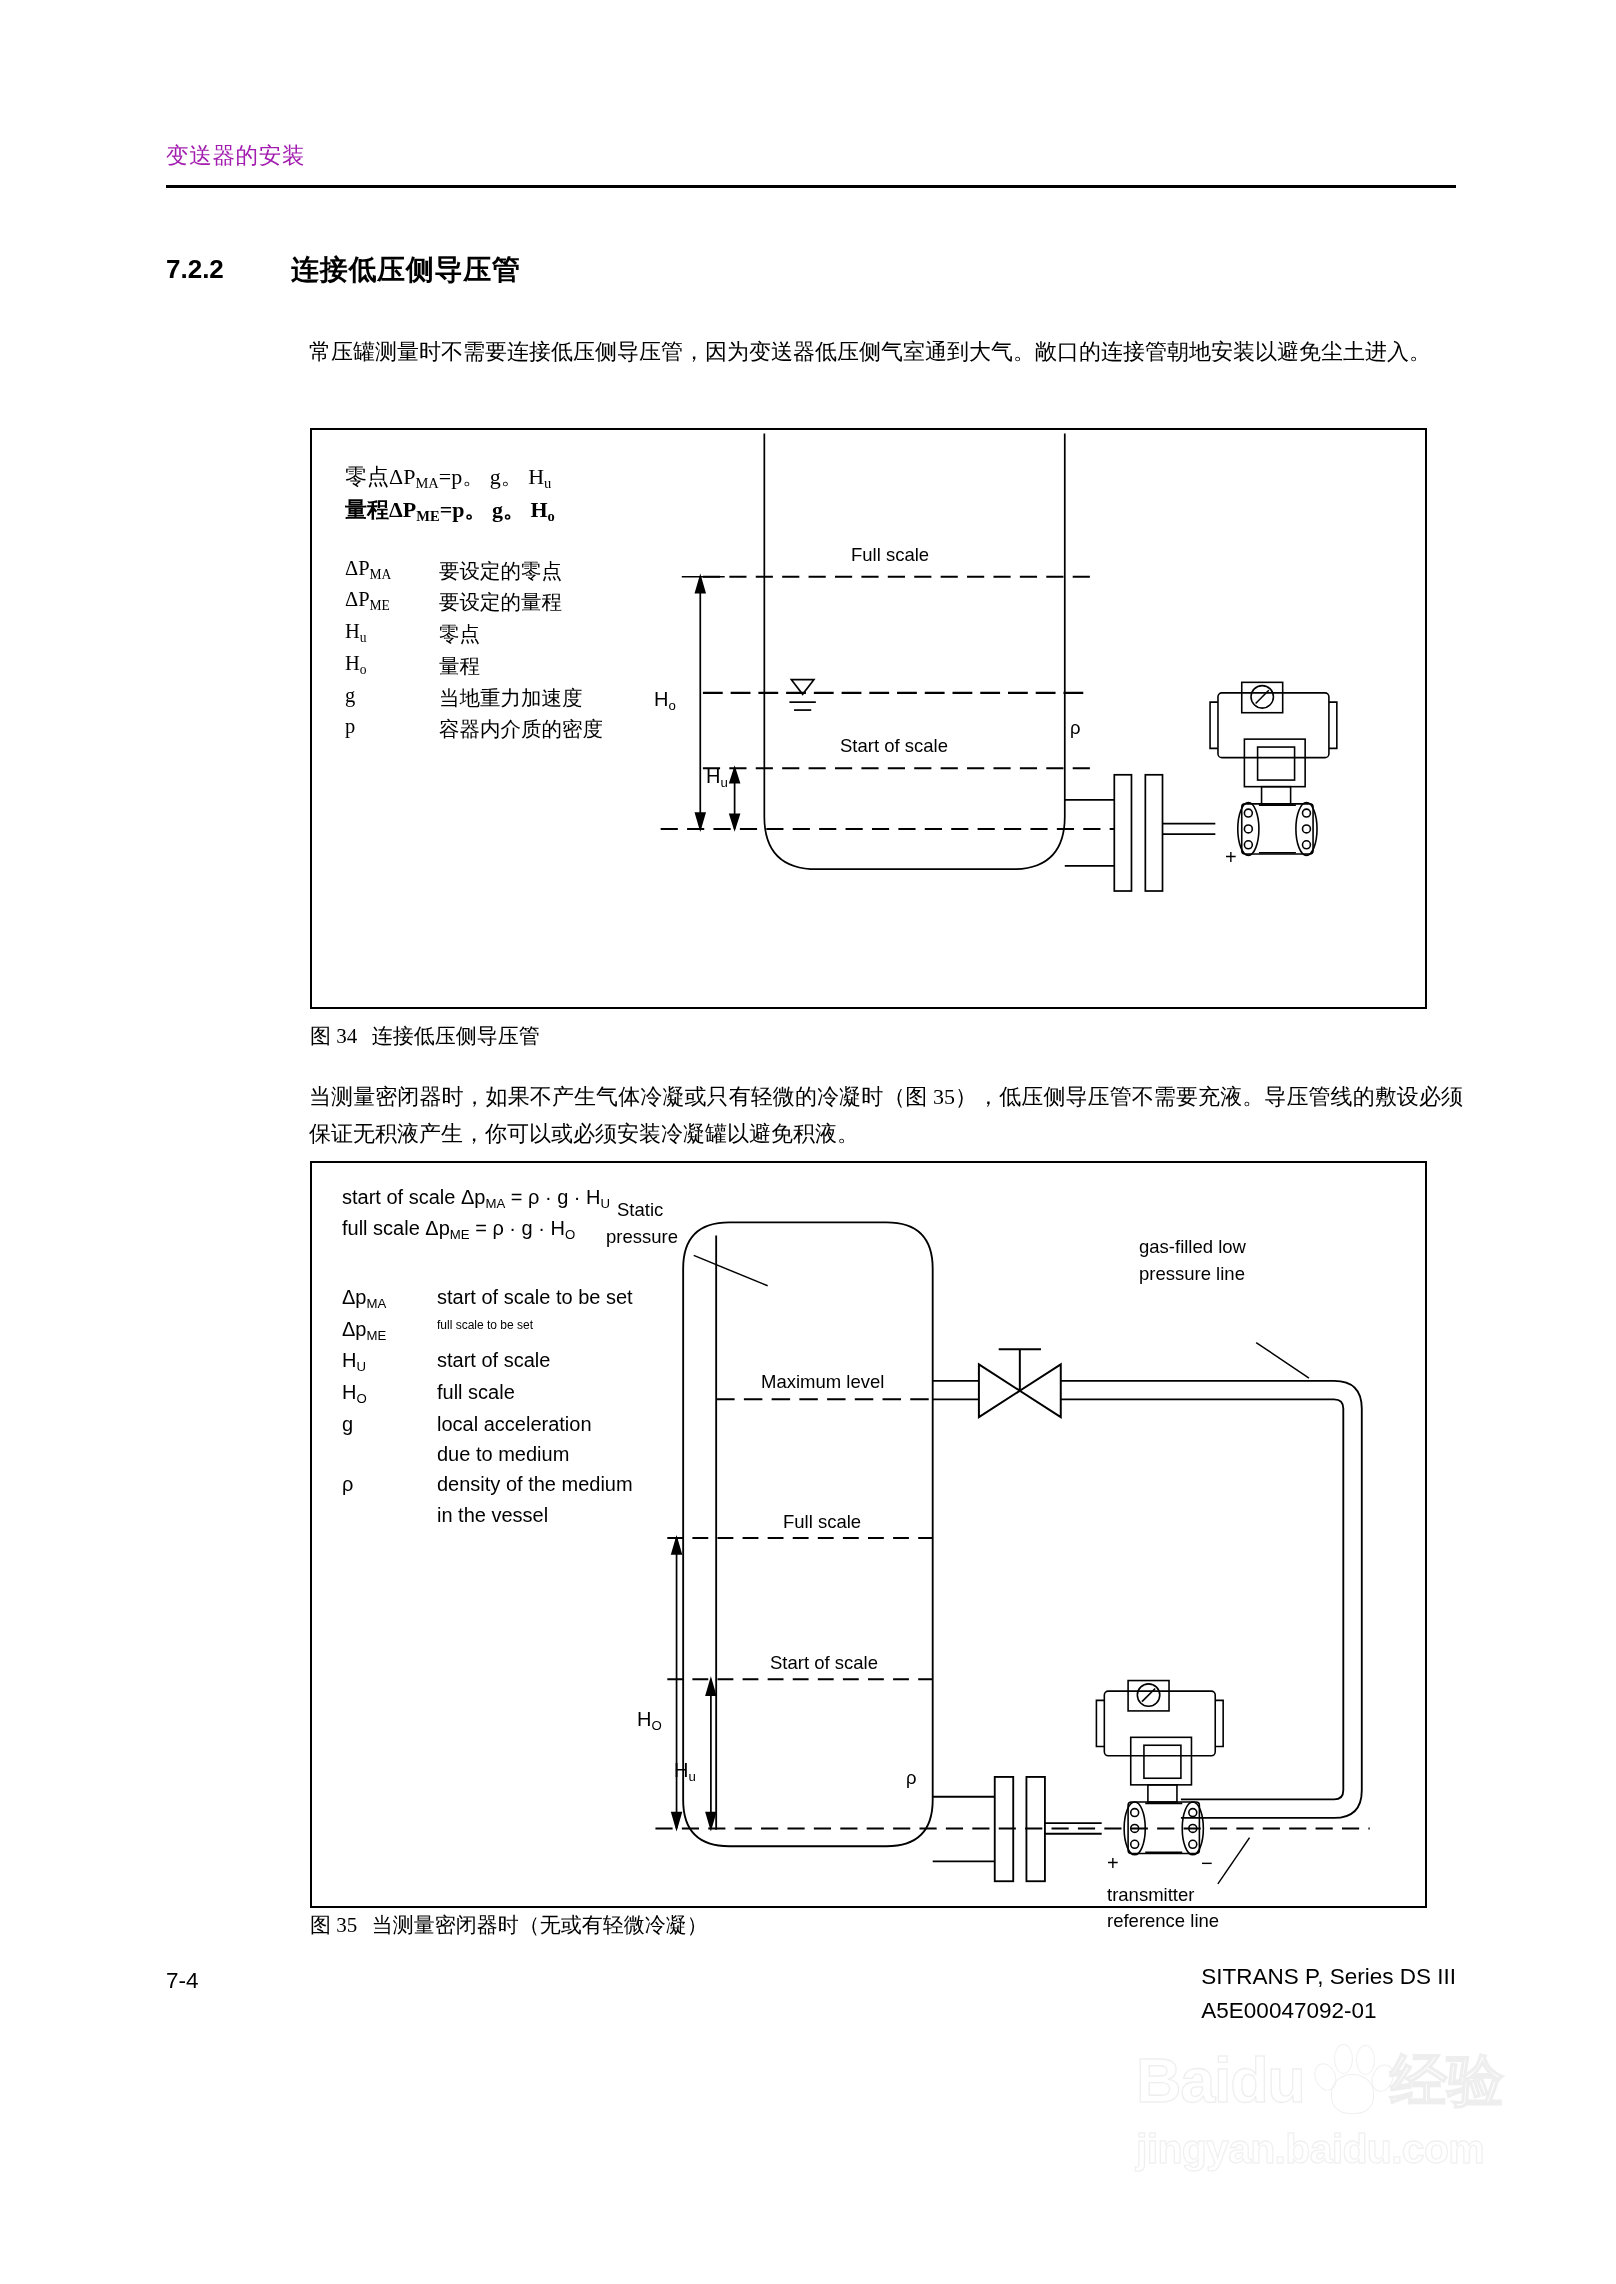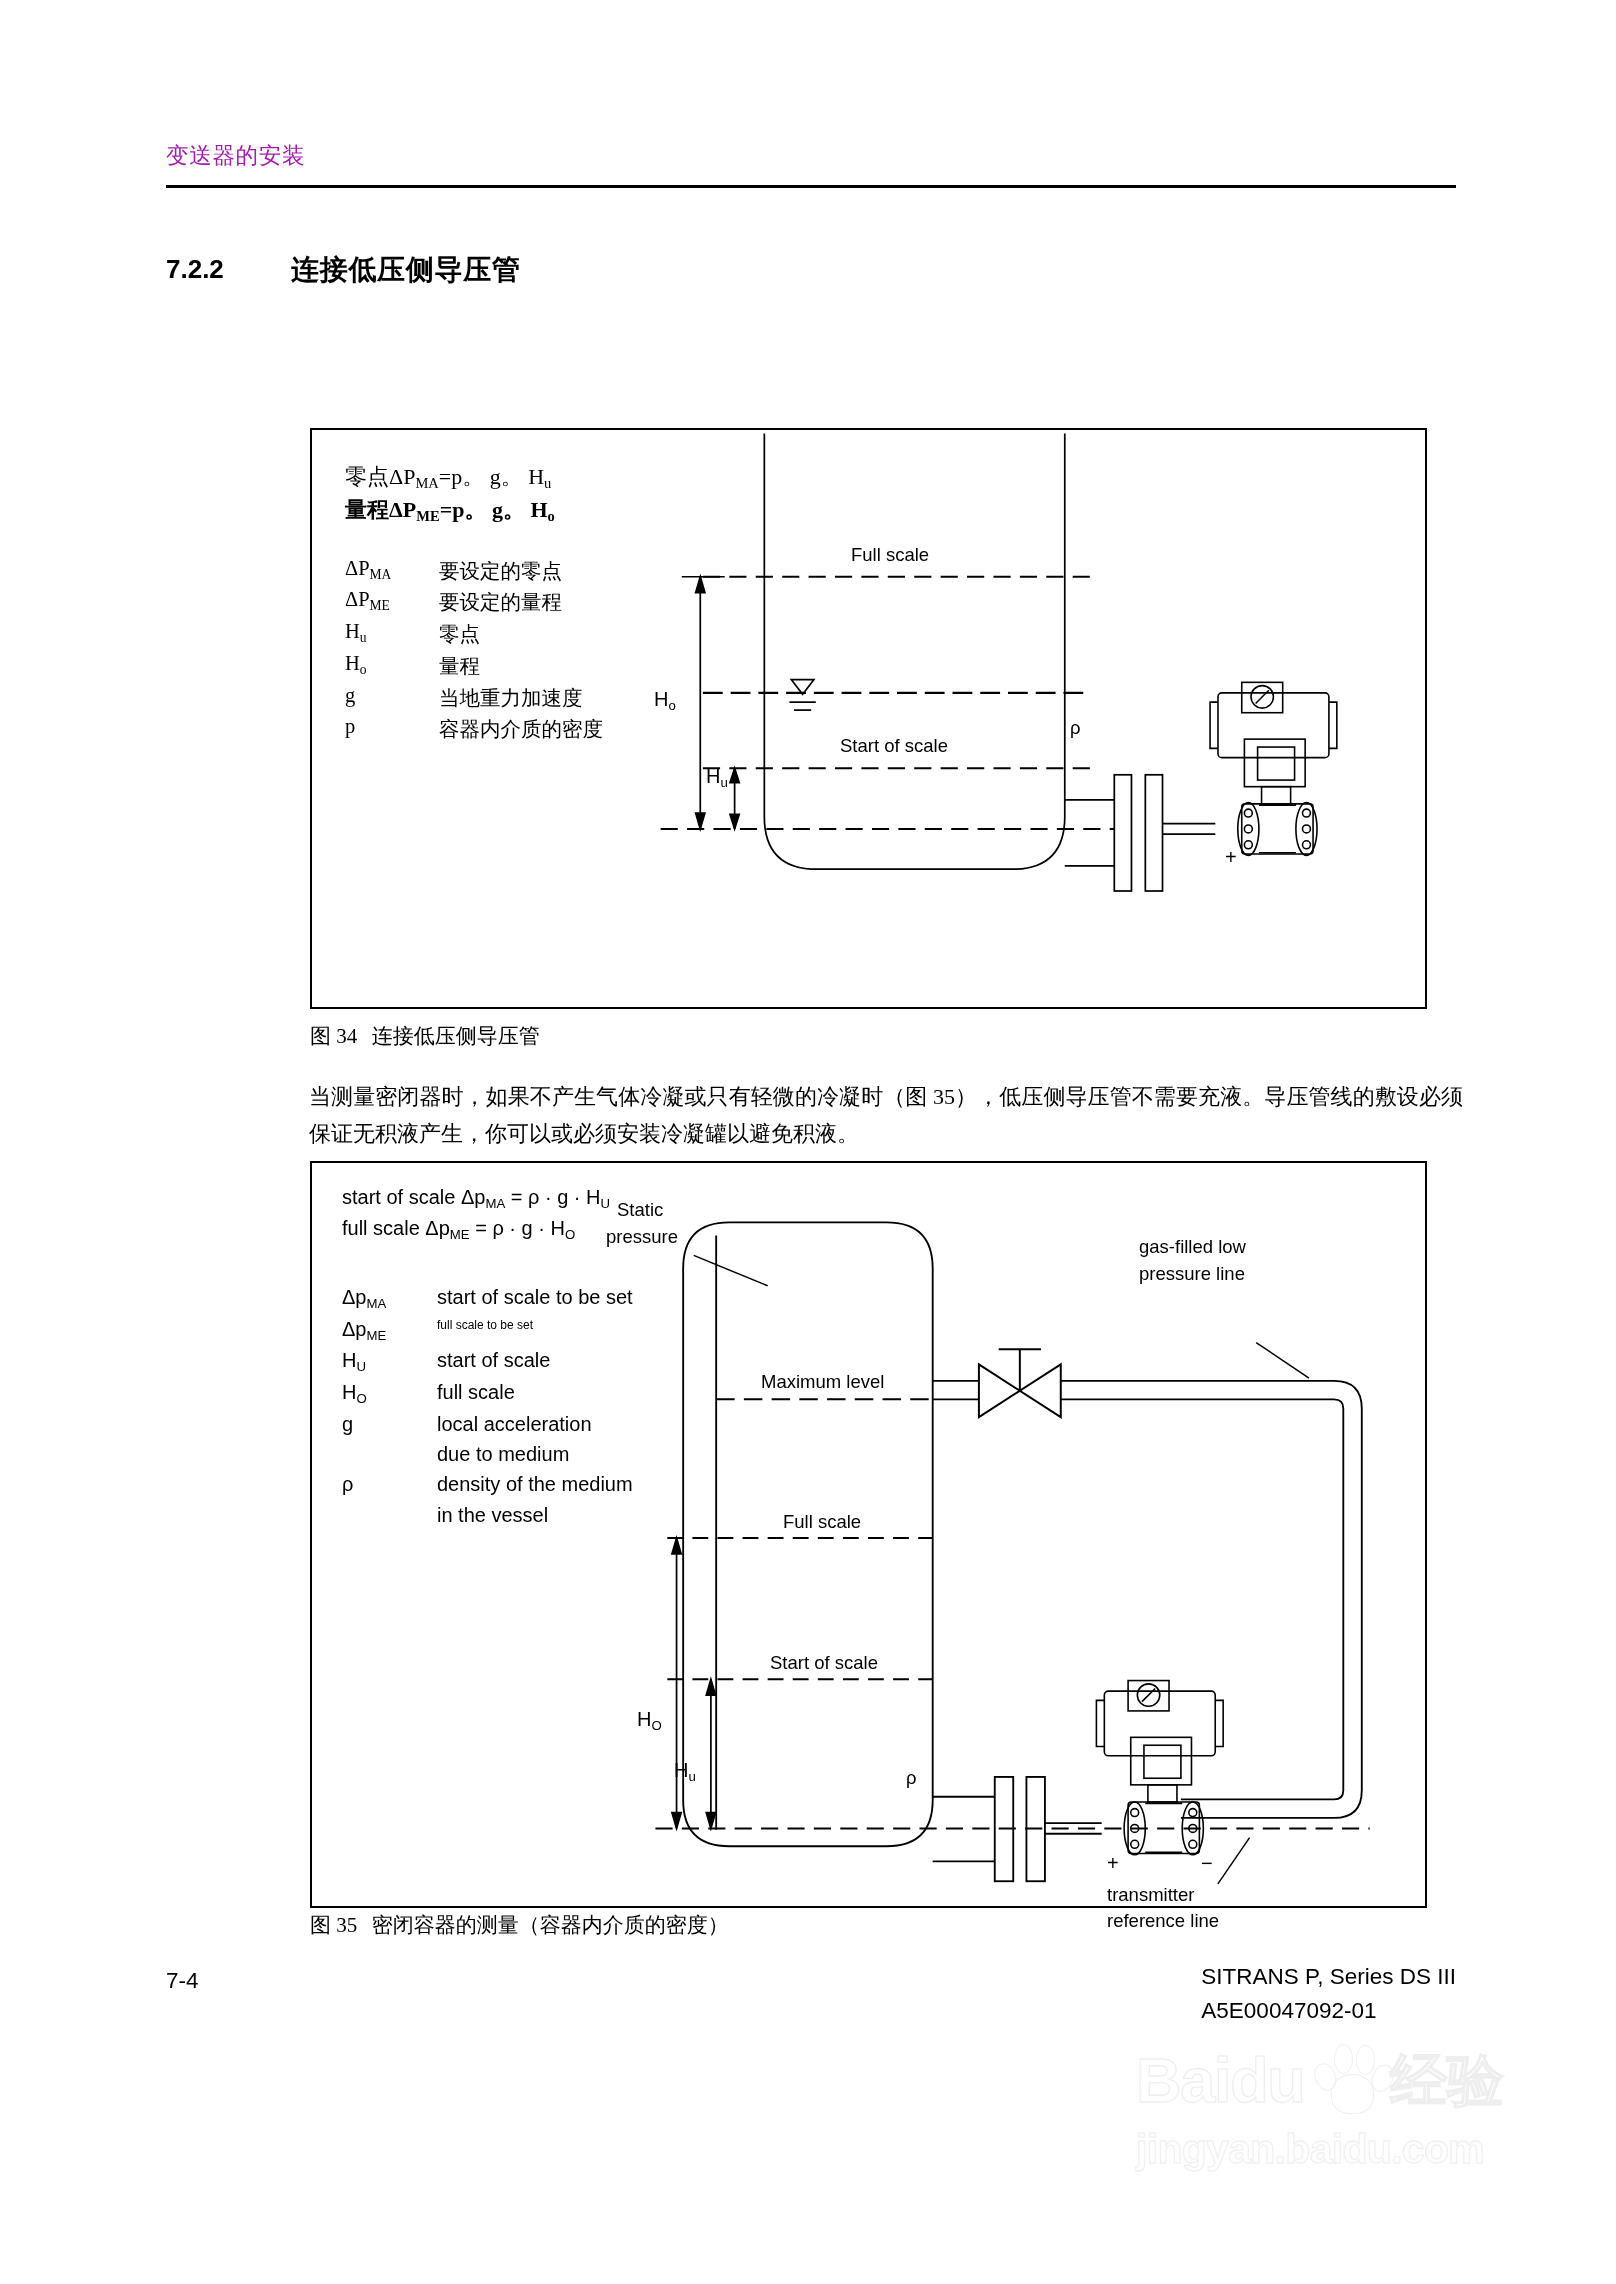--- a/index.html
+++ b/index.html
@@ -113,20 +113,21 @@
 <body>
 
 <div class="page">
 
   <div class="hdr-text">变送器的安装</div>
   <div class="hdr-rule"></div>
 
   <div class="sec-num">7.2.2</div>
   <div class="sec-title">连接低压侧导压管</div>
 
+  <div class="para" id="para1">常压罐测量时不需要连接低压侧导压管，因为变送器低压侧气室通到大气。敞口的连接管朝地安装以避免尘土进入。</div>
 
   <div class="figbox" id="fig34">
 
     <div class="dtxt serif" style="left:33px; top:32px; font-size:22px;">
       <span>零点</span><span>ΔP</span><span class="sub">MA</span><span>=p。 g。  H</span><span class="sub">u</span>
     </div>
     <div class="dtxt serif" style="left:33px; top:65px; font-size:22px;font-weight:bold;">
       <span>量程</span><span>ΔP</span><span class="sub">ME</span><span>=p。 g。  H</span><span class="sub">o</span>
     </div>
 
@@ -368,21 +369,21 @@
     <div class="dtxt" style="left:594px; top:604px; font-size:18.5px;">ρ</div>
     <div class="dtxt" style="left:795px; top:689px; font-size:20px;">+</div>
     <div class="dtxt" style="left:889px; top:689px; font-size:20px;">−</div>
 
     <div class="dtxt" style="left:795px; top:721px; font-size:18.5px;">transmitter</div>
     <div class="dtxt" style="left:795px; top:747px; font-size:18.5px;">reference line</div>
 
   </div>
 
   <div class="figcap" id="cap35">
-    <span class="lbl">图 35</span><span>密闭容器的测量（容器内介质的密度）</span>
+    <span class="lbl">图 35</span><span>当测量密闭器时（无或有轻微冷凝）</span>
   </div>
 
   <div class="foot-page">7-4</div>
   <div class="foot-right">
     <div>SITRANS P, Series DS III</div>
     <div>A5E00047092-01</div>
   </div>
 
   <div class="wm">
     <div class="wm-row">

